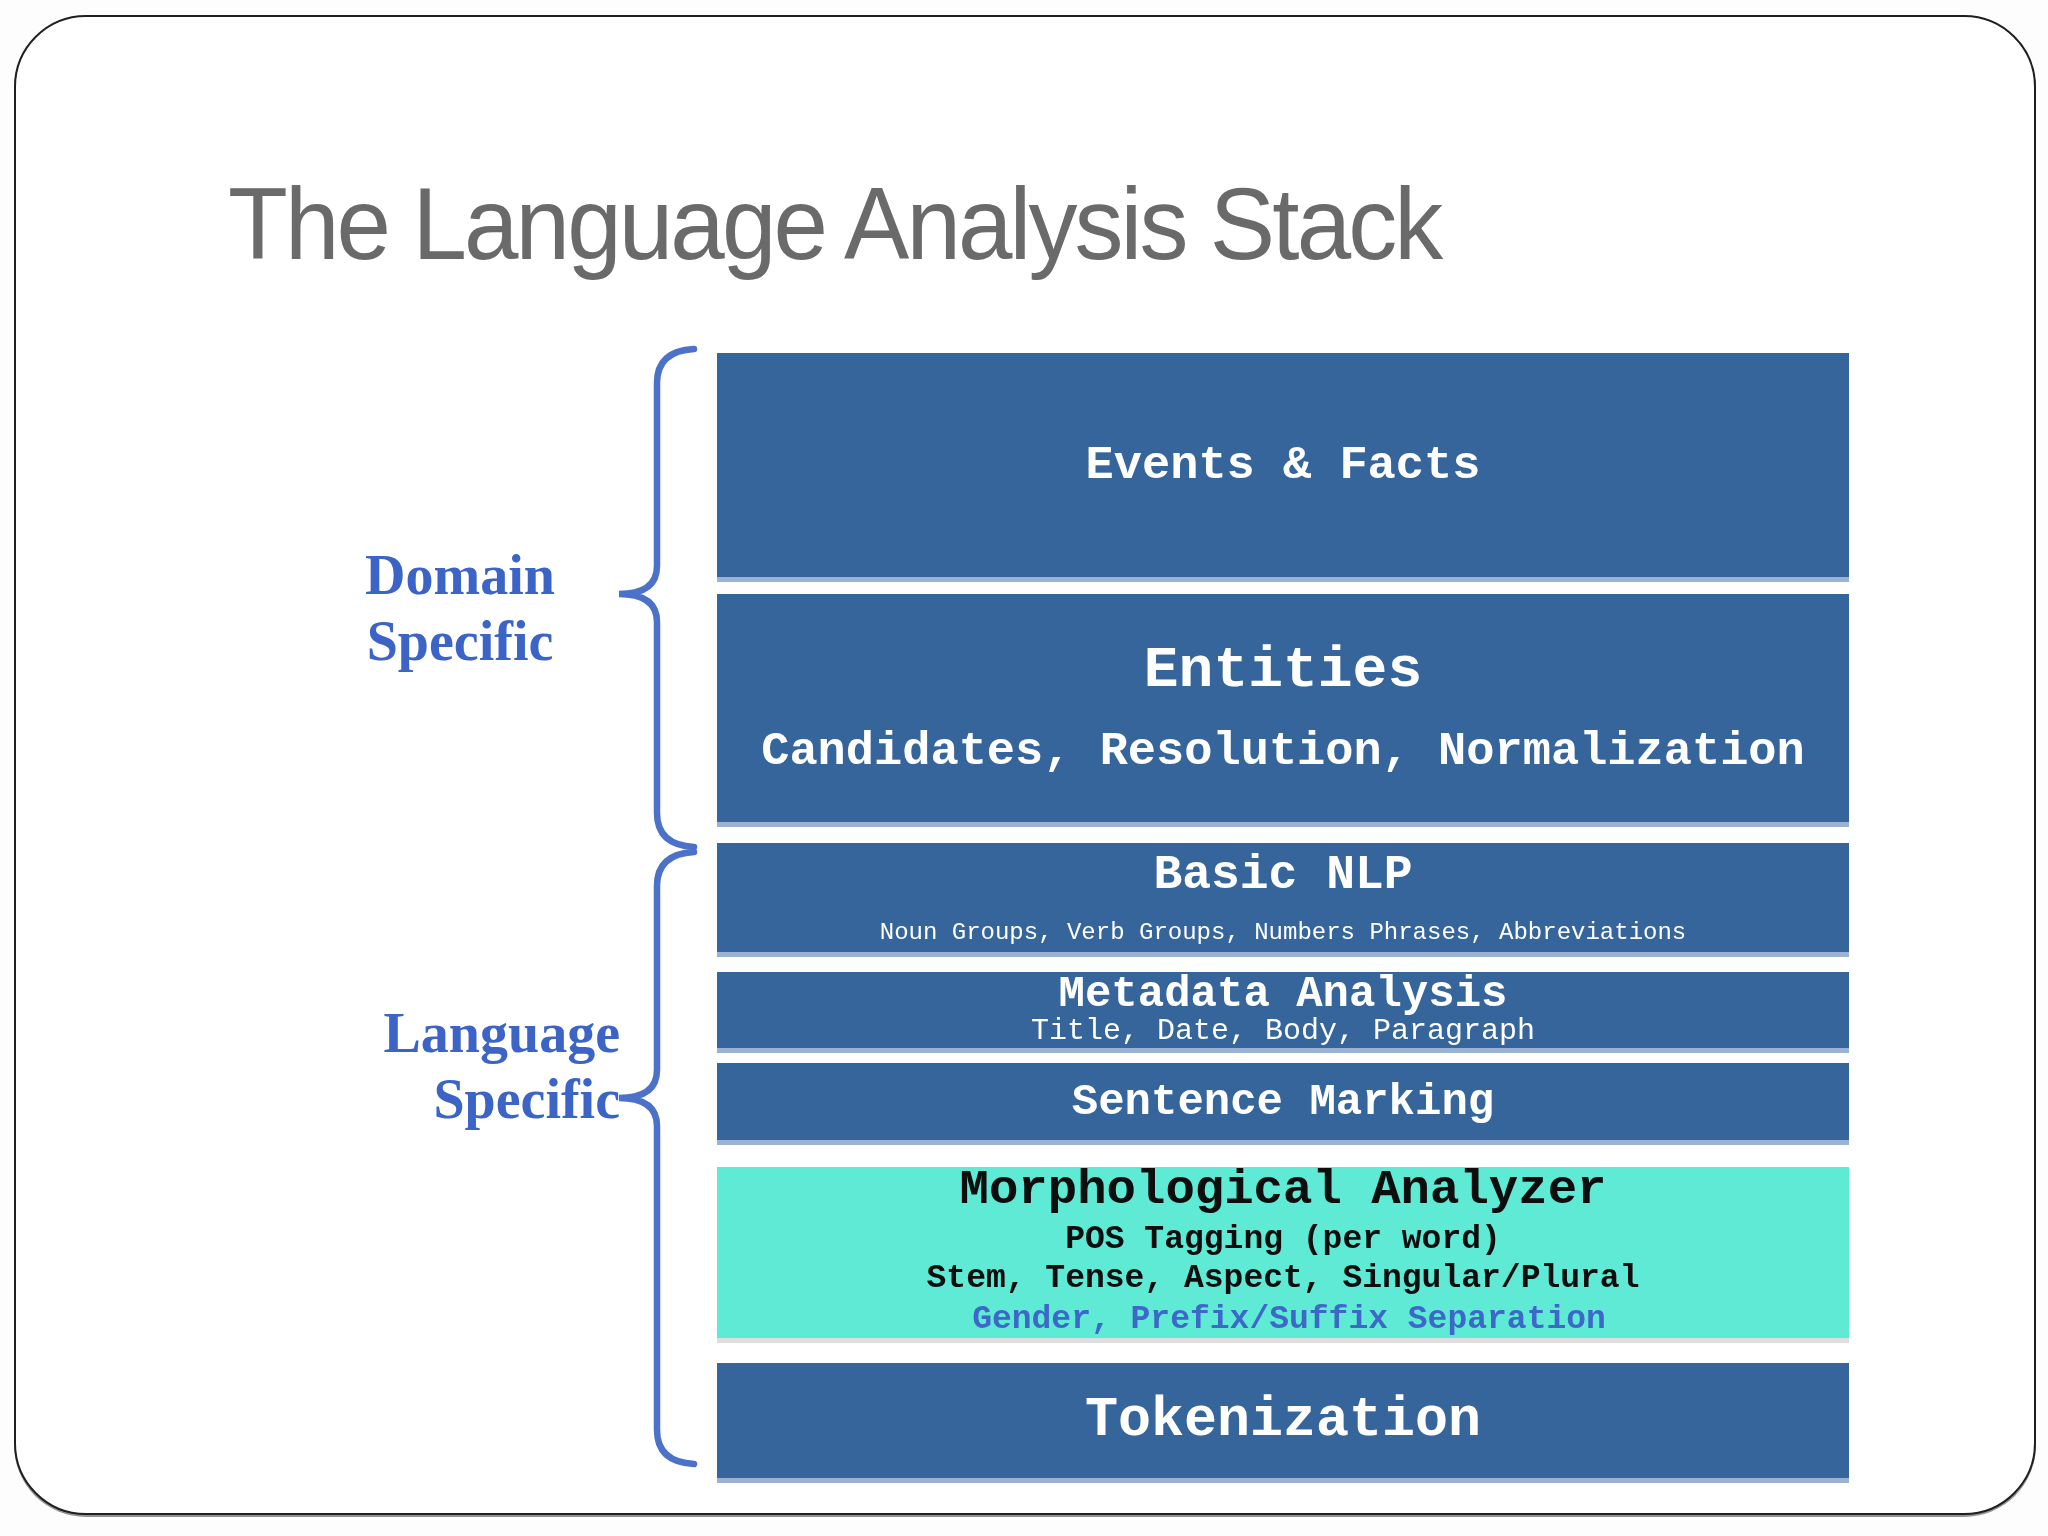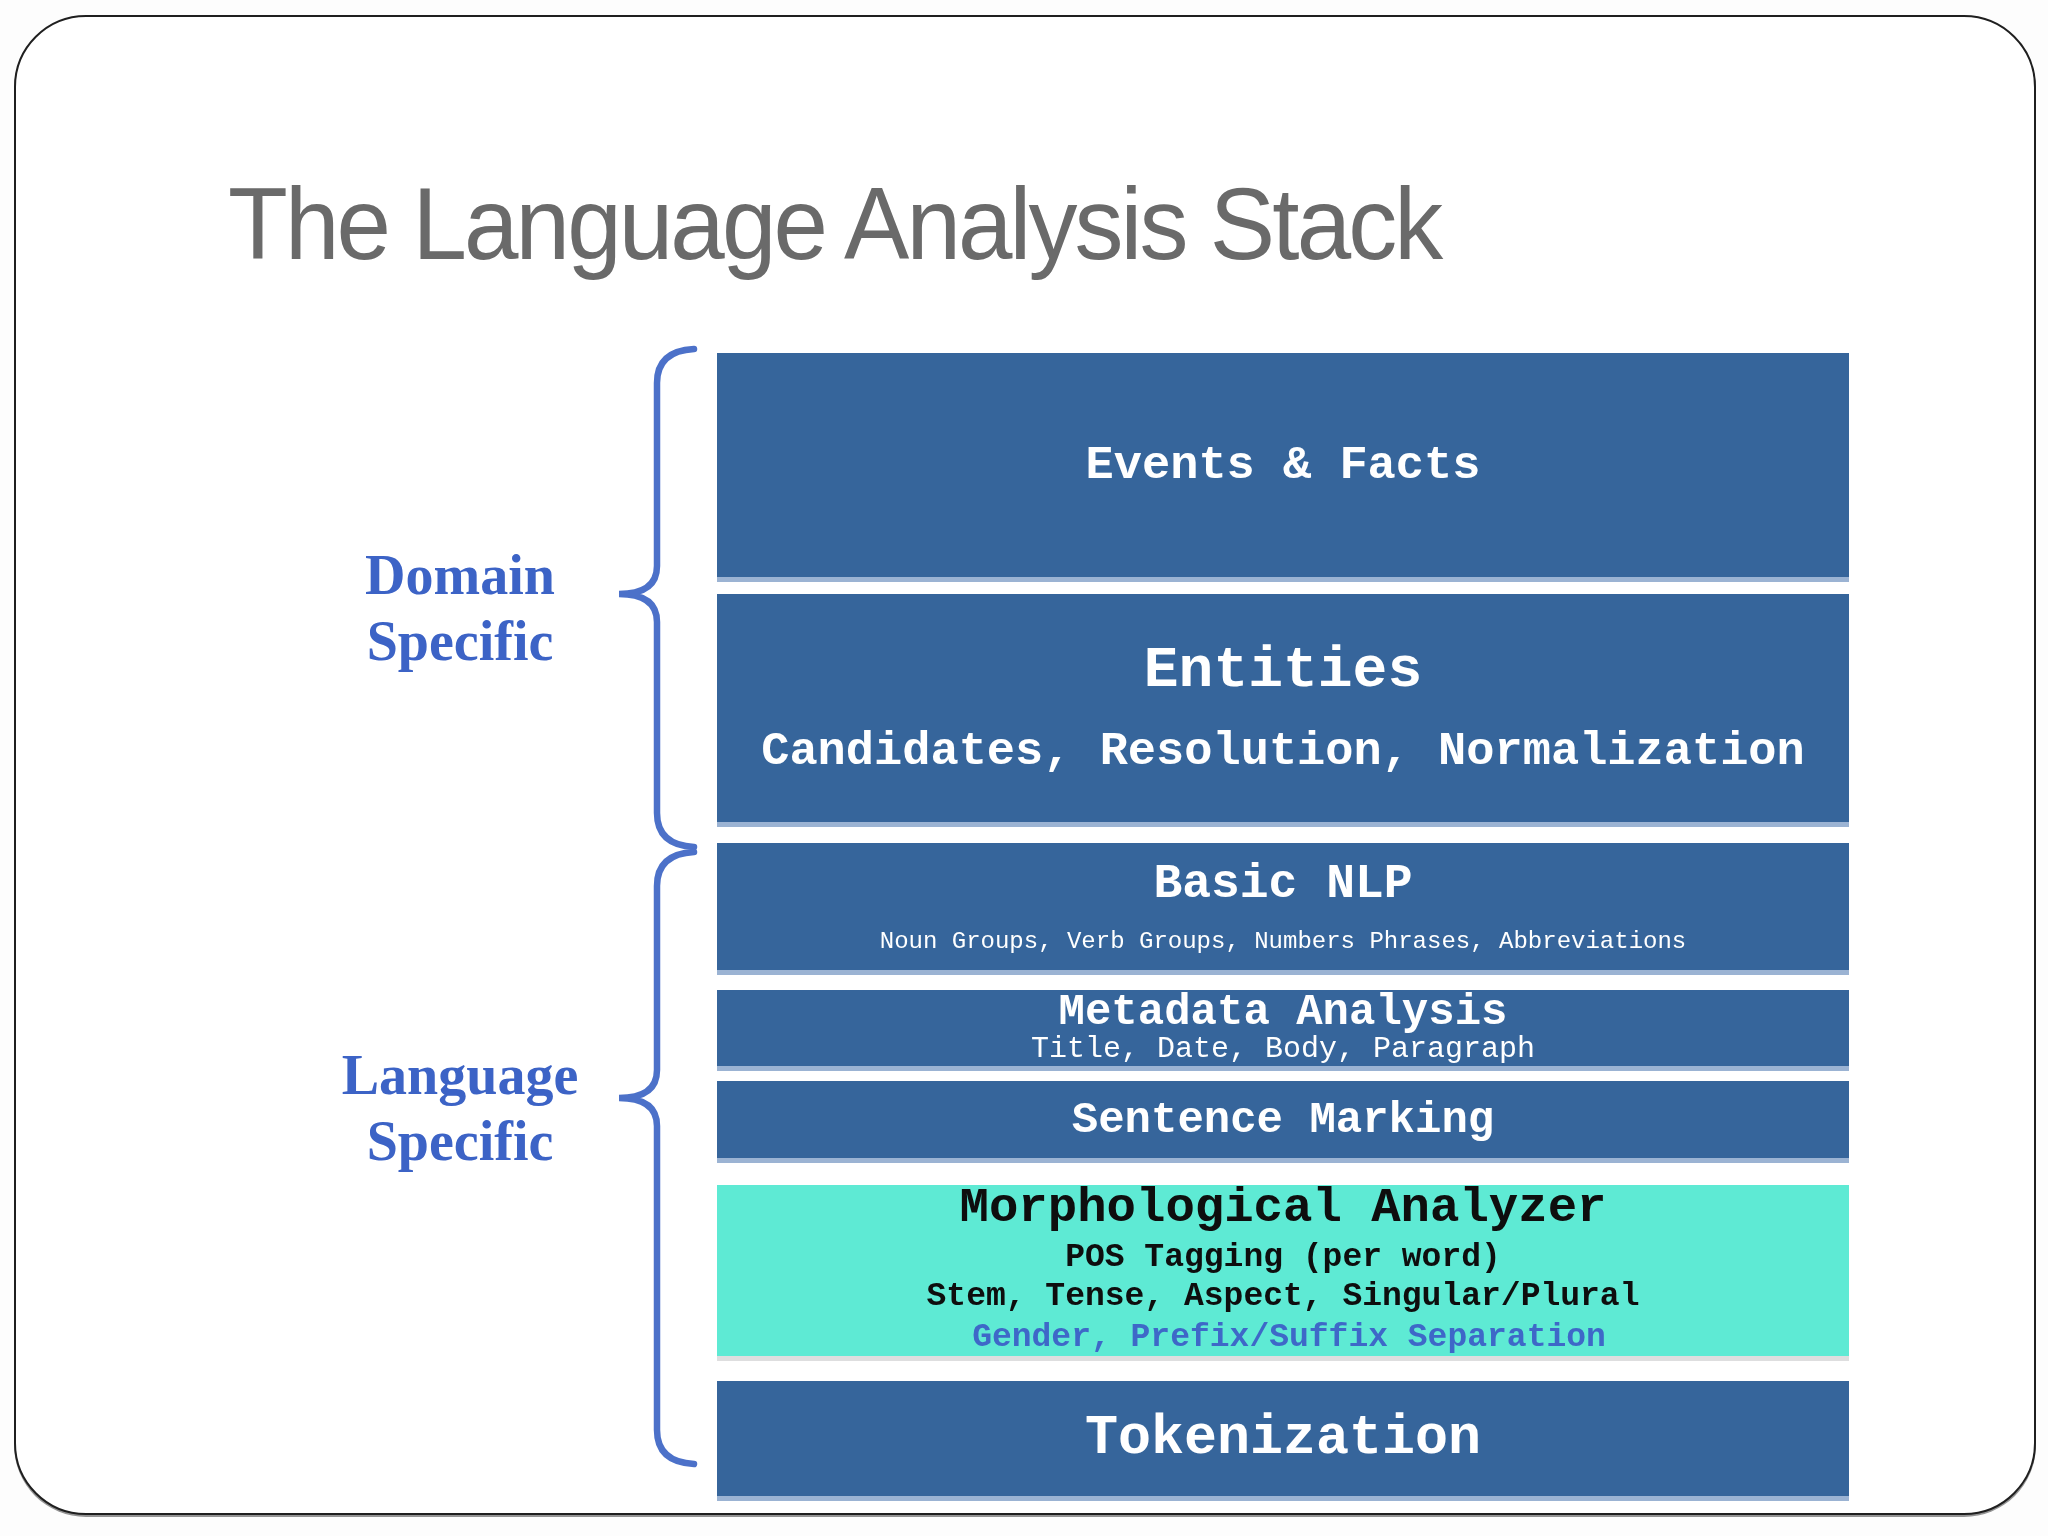--- a/index.html
+++ b/index.html
@@ -15,21 +15,21 @@
   .title{position:absolute;left:228px;top:168px;margin:0;
          font-family:"Liberation Sans",sans-serif;font-weight:400;
          font-size:102px;line-height:1.1;color:#6a6a6a;letter-spacing:-3px;
          transform:scaleX(.96);transform-origin:left center;white-space:nowrap;}
 
   
   .group-label{position:absolute;width:320px;text-align:center;
                font-family:"Liberation Serif",serif;font-weight:700;
                font-size:56px;line-height:1.18;color:#3c63c6;}
   .label-domain{left:300px;top:542px;}
-  .label-language{left:300px;top:1042px;}
+  .label-language{left:300px;top:1000px;text-align:right;}
 
   
   .brace{position:absolute;left:610px;width:92px;}
   .brace-domain{top:345px;height:506px;}
   .brace-language{top:848px;height:620px;}
   .brace path{fill:none;stroke:#4c71c9;stroke-width:6.5;stroke-linecap:round;}
 
   
   .stack{position:absolute;left:717px;top:353px;width:1132px;}
   .box{box-sizing:border-box;width:100%;display:flex;flex-direction:column;
@@ -39,21 +39,21 @@
   .box .t{font-weight:700;}
   .box .s{font-weight:400;}
 
   .box-events{height:229px;margin-bottom:12px;}
   .box-events .t{font-size:47px;}
 
   .box-entities{height:233px;margin-bottom:16px;}
   .box-entities .t{font-size:58px;margin-bottom:22px;}
   .box-entities .s{font-size:47px;font-weight:700;}
 
-  .box-basicnlp{height:132px;margin-bottom:15px;justify-content:center;gap:10px;}
+  .box-basicnlp{height:114px;margin-bottom:15px;justify-content:center;gap:10px;}
   .box-basicnlp .t{font-size:48px;line-height:1.05;margin-bottom:10px;}
   .box-basicnlp .s{font-size:24px;line-height:1.0;}
 
   .box-metadata{height:81px;margin-bottom:10px;}
   .box-metadata .t{font-size:44px;line-height:1.0;}
   .box-metadata .s{font-size:30px;line-height:1.05;}
 
   .box-sentence{height:82px;margin-bottom:22px;}
   .box-sentence .t{font-size:44px;line-height:1.0;}
 

